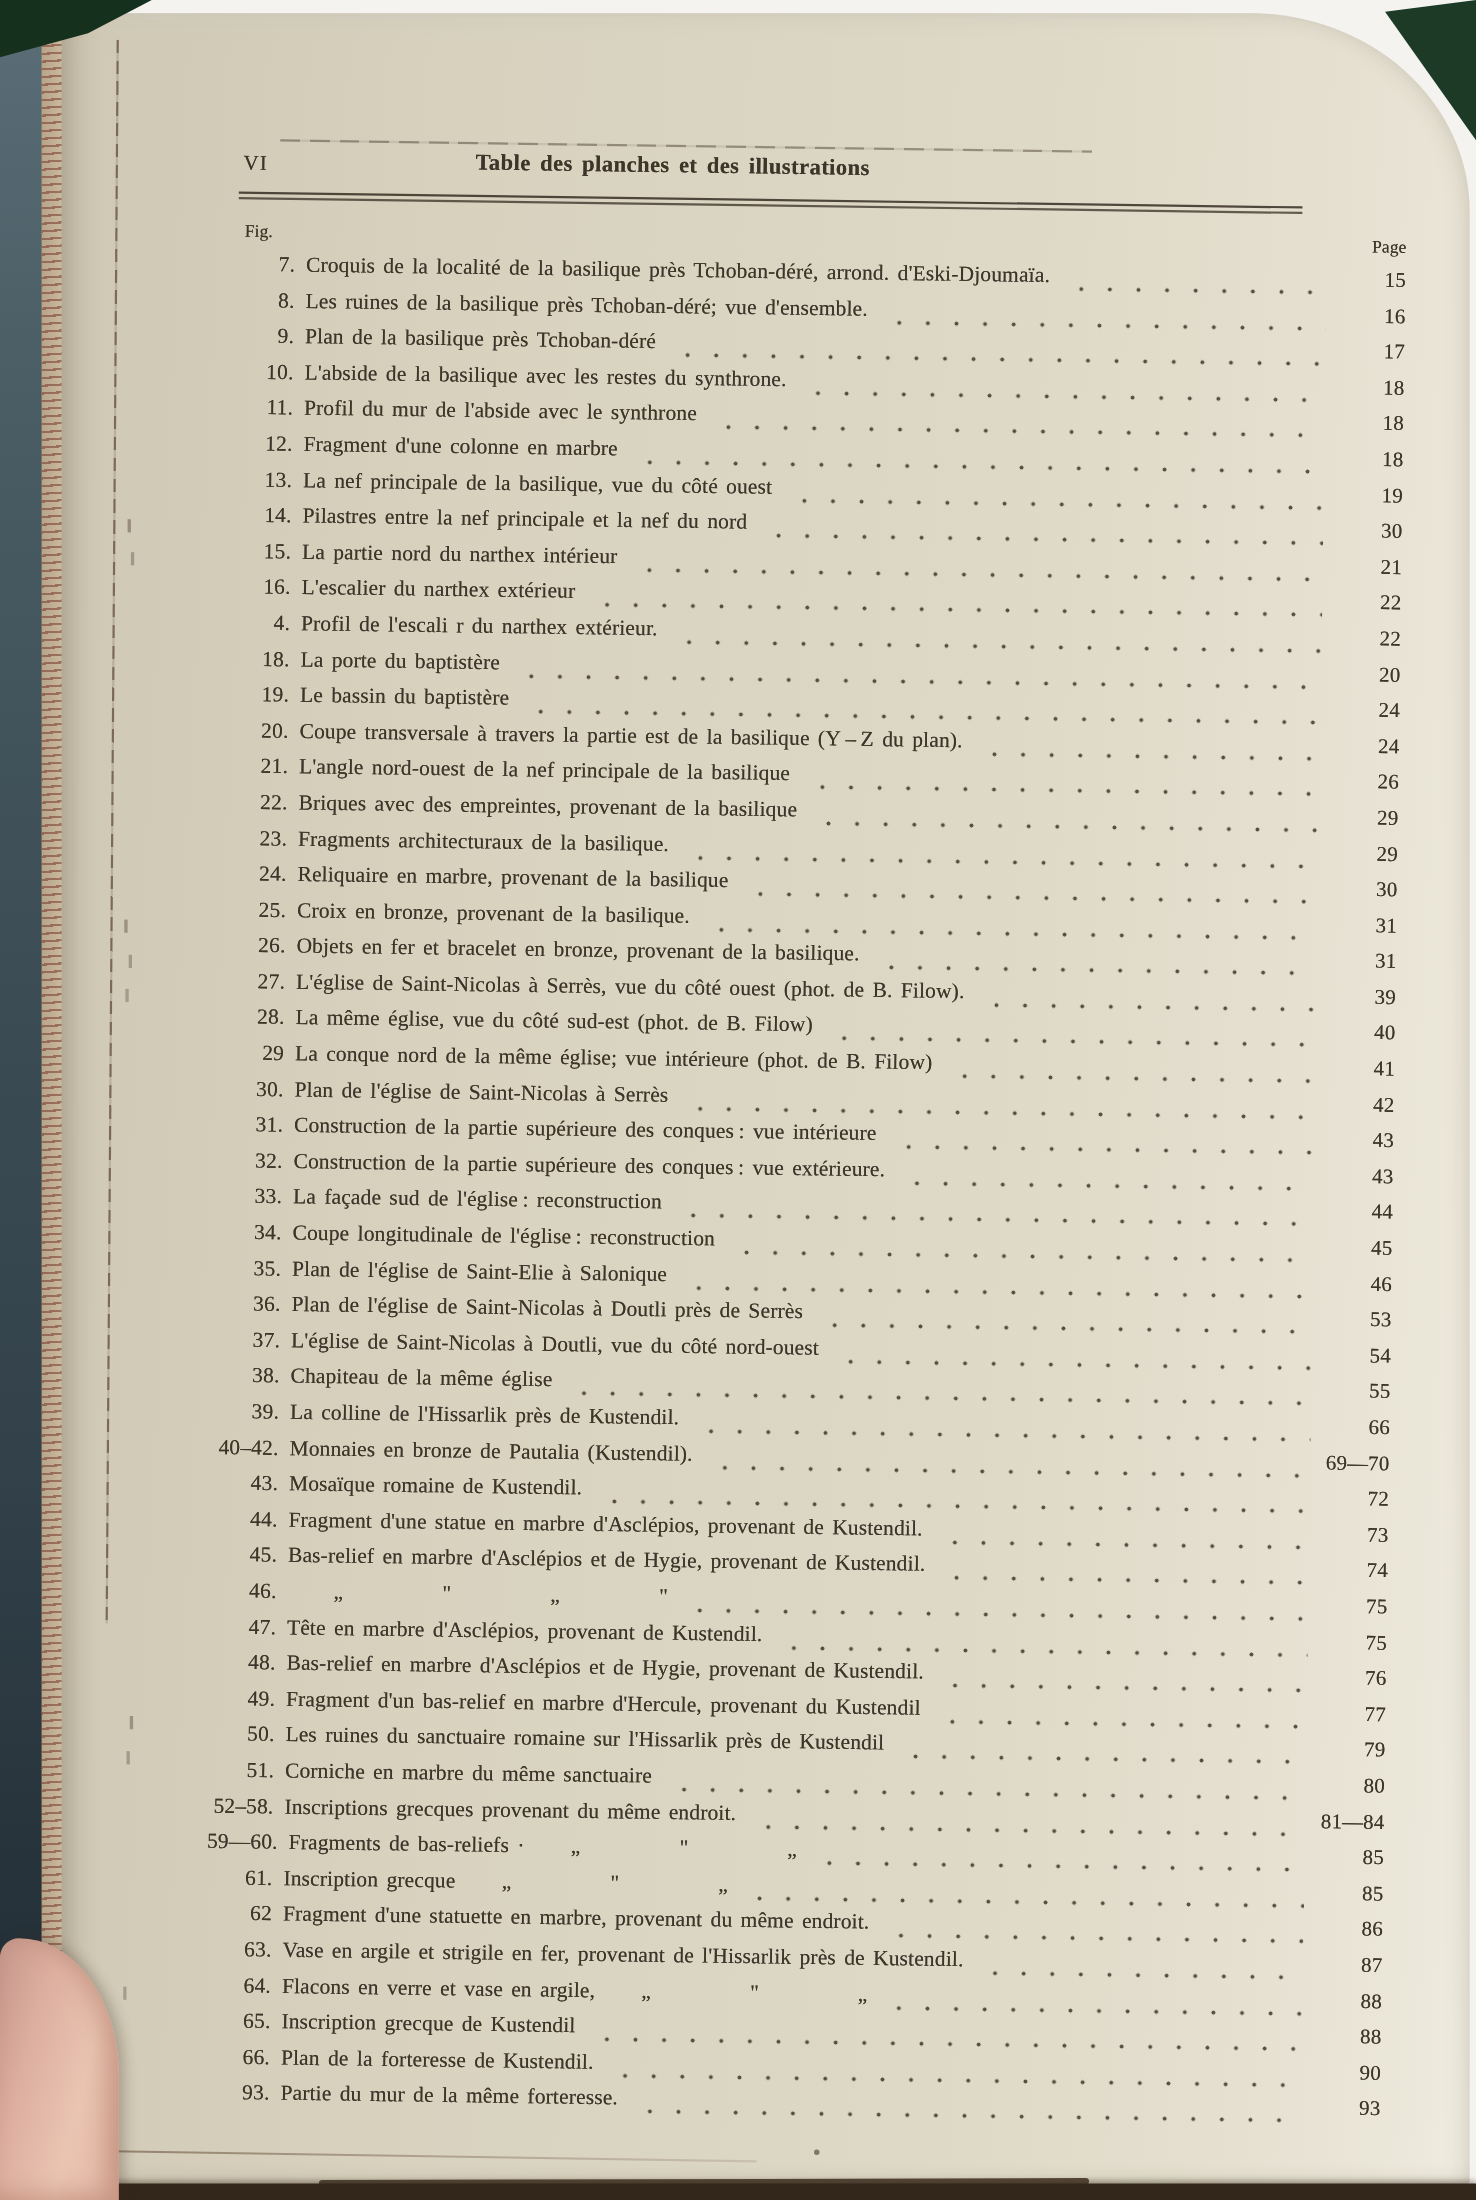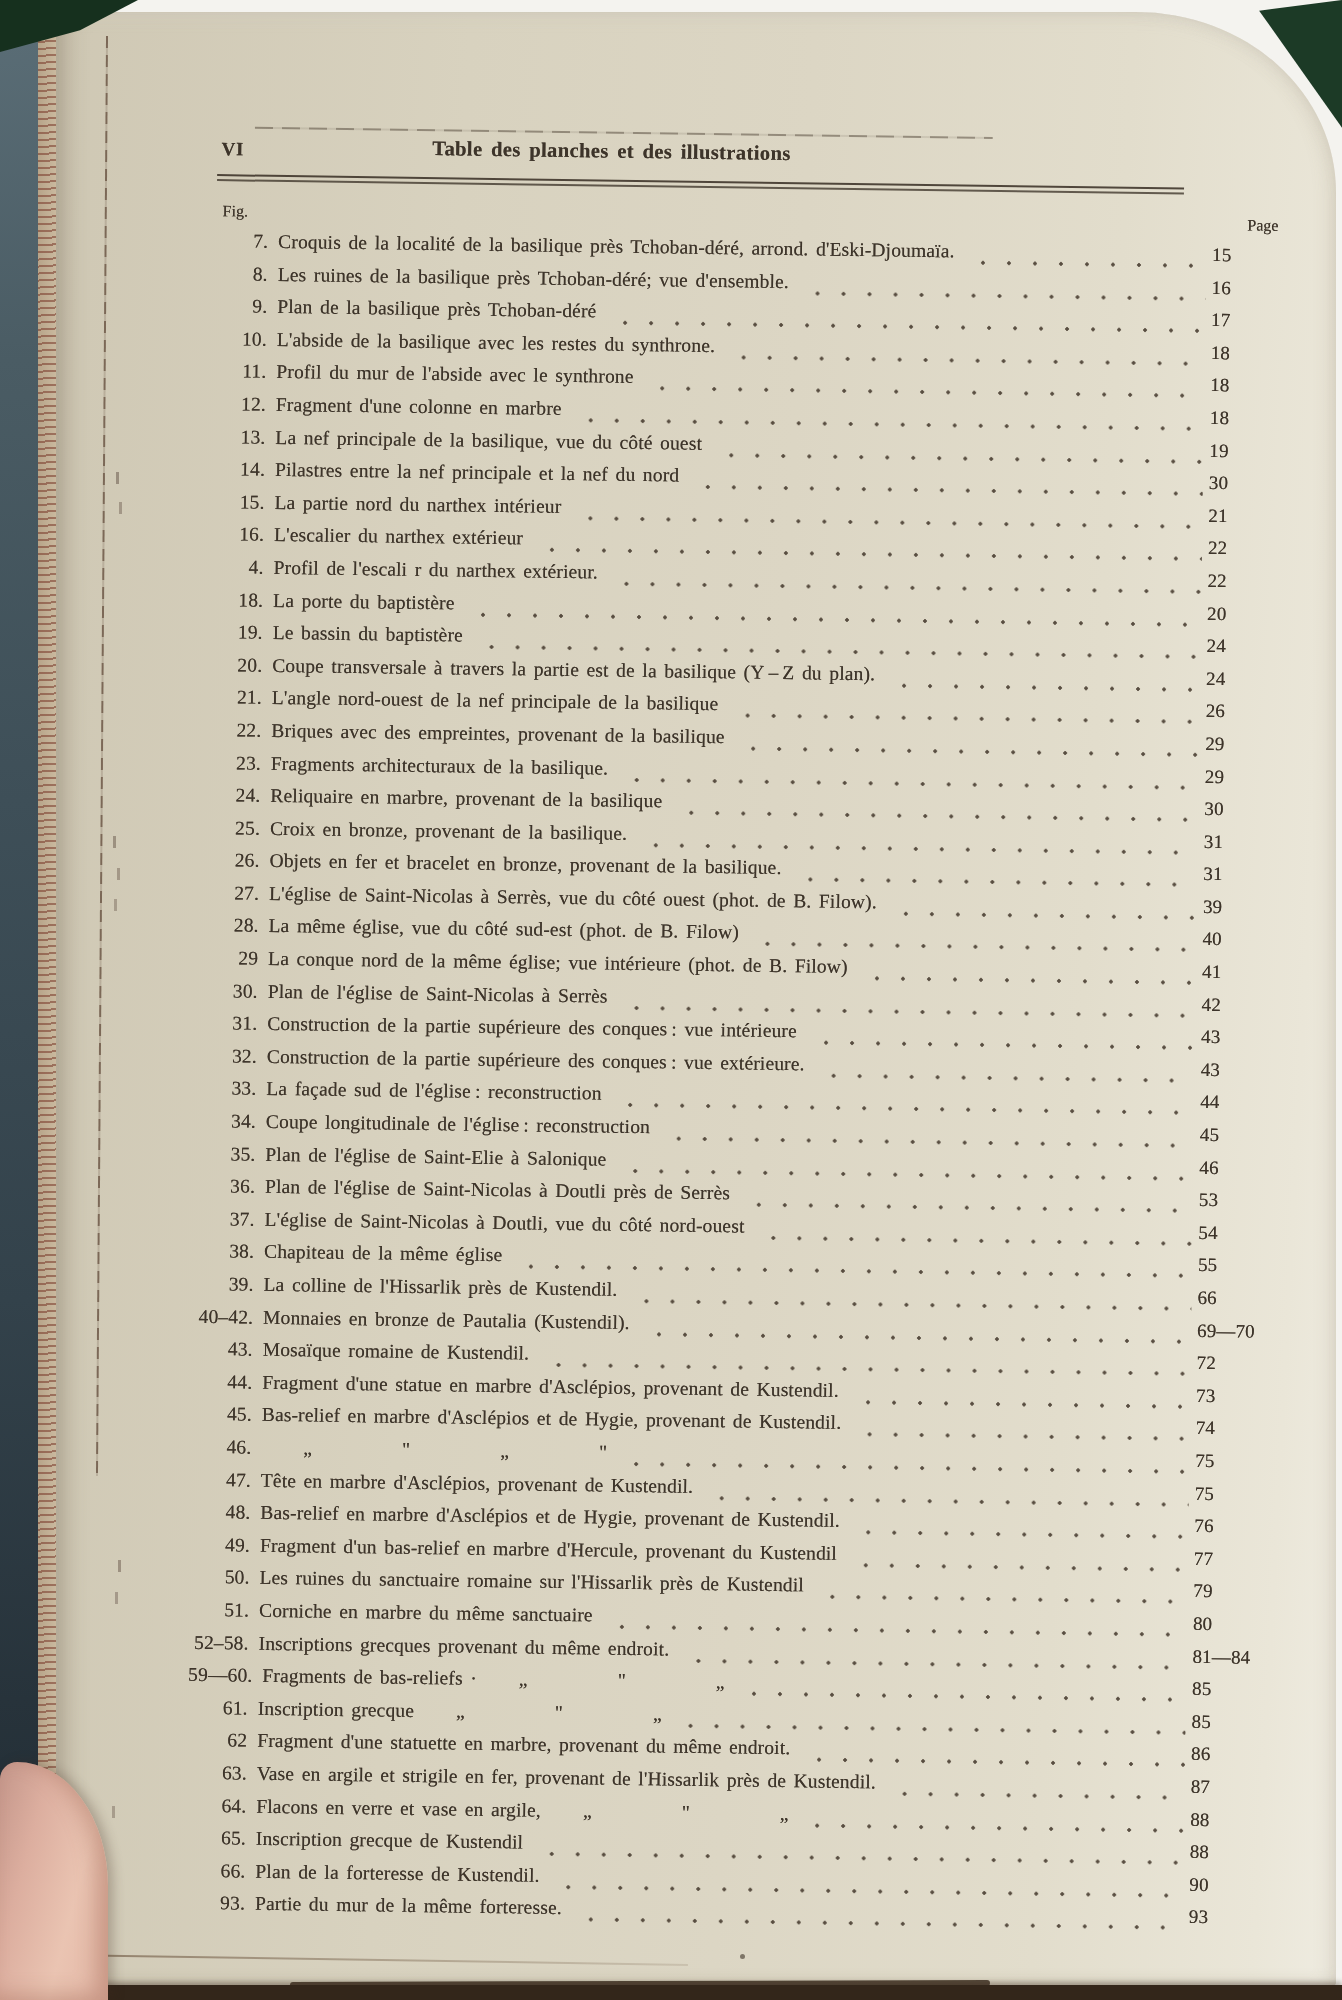--- a/index.html
+++ b/index.html
@@ -52,38 +52,38 @@
     background:linear-gradient(105deg,#c4968a 0%,#dcae9f 30%,#eac4b2 65%,#e3b7a6 100%);
     border-radius:18px 95px 0 0 / 18px 130px 0 0;
     box-shadow:inset -12px -6px 20px rgba(150,90,70,.35), 5px 0 12px rgba(60,40,30,.28); }
 
   
   .content { position:absolute; left:210px; top:112px; width:1072px; height:1840px; z-index:5;
     color:#3d342a; transform:rotate(.8deg); transform-origin:0 0;
     text-shadow:0 0 .6px rgba(61,52,42,.75); }
   .rule1 { position:absolute; top:14px; left:45px; width:738px; height:2px; opacity:.6;
     background:repeating-linear-gradient(90deg, rgba(70,58,45,.8) 0 18px, rgba(70,58,45,.2) 18px 27px); }
-  .roman { position:absolute; top:26px; left:12px; font-size:19px; font-weight:bold; letter-spacing:1px; }
+  .roman { position:absolute; top:26px; left:12px; font-size:19px; font-weight:normal; letter-spacing:1px; }
   .title { position:absolute; top:22px; left:102px; width:600px; text-align:center;
     font-size:20.5px; font-weight:bold; letter-spacing:.4px; word-spacing:3px; }
   .rule2 { position:absolute; top:62px; left:8px; width:967px; height:7px;
     border-top:2.5px solid rgba(55,45,35,.85); border-bottom:2px solid rgba(55,45,35,.75); }
   .colhdr { position:absolute; top:90px; left:14px; right:2px; display:flex;
     justify-content:space-between; font-size:16px; }
   .rows { position:absolute; top:118px; left:0; right:0; }
   .row { display:flex; align-items:baseline; height:32.6px; font-size:19.5px;
     letter-spacing:.15px; word-spacing:2.5px; white-space:nowrap; }
   .fig { min-width:70px; text-align:right; padding-right:10px; flex:0 0 auto; }
   .desc { flex:0 1 auto; overflow:visible; }
   .dittos { flex:0 0 auto; word-spacing:85px; padding-left:42px; }
   .dittos:empty { display:none; }
   .leader { flex:1 1 0; min-width:0; align-self:stretch; margin:0 6px 0 10px;
     background-image:radial-gradient(circle, rgba(64,52,40,.85) 1.5px, rgba(64,52,40,0) 2.1px);
     background-size:26px 10px; background-repeat:repeat-x; background-position:6px 17px; }
-  .pg { flex:0 0 auto; min-width:68px; text-align:left; padding-right:2px; font-size:19px; }
+  .pg { flex:0 0 auto; min-width:68px; text-align:right; padding-right:2px; font-size:19px; }
 </style>
 </head>
 <body>
 
 <div class="photo">
   <div class="left-strip"></div>
   <div class="page-stack"></div>
   <div class="paper"></div>
   <div class="green-tl"></div>
   <div class="green-tr"></div>

